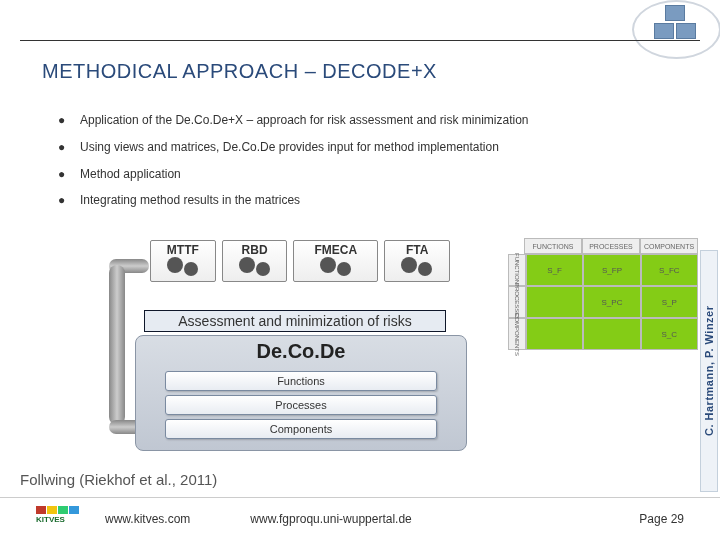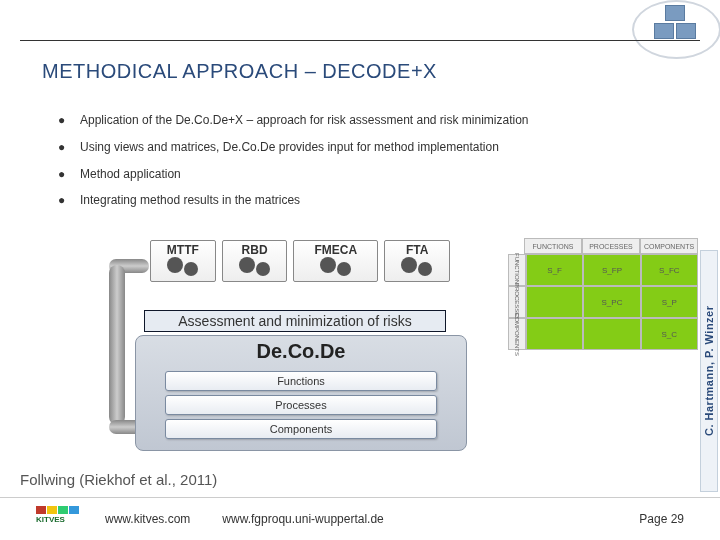--- a/index.html
+++ b/index.html
@@ -34,21 +34,21 @@
   .matrix .mrow{display:flex;height:32px}
   .matrix .mrow .side{flex:0 0 16px;border:1px solid #bbb;background:#eee;writing-mode:vertical-rl;display:flex;align-items:center;justify-content:center;font-size:6px}
   .matrix .mrow .cell{flex:1;border:1px solid #bbb;background:#84cc16;display:flex;align-items:center;justify-content:center;font-size:8px;color:#555}
   .vert-credit{position:absolute;right:2px;top:250px;width:16px;height:240px;background:#eef2f7;border:1px solid #c4d0dc;writing-mode:vertical-rl;transform:rotate(180deg);font-size:11px;font-weight:bold;color:#2a4a7a;display:flex;align-items:center;justify-content:center;letter-spacing:0.5px}
   .cite{position:absolute;left:20px;bottom:52px;font-size:15px;color:#555}
   .footer{position:absolute;left:0;right:0;bottom:0;height:42px;border-top:1px solid #ccc;background:#fff;display:flex;align-items:center;padding:0 36px;font-size:12px}
   .footer .logo{width:55px;height:26px;margin-right:14px;display:flex;flex-direction:column;font-size:8px;font-weight:bold;color:#1a6b2e;line-height:1}
   .footer .logo .bar{display:flex;gap:1px;margin-bottom:2px}
   .footer .logo .bar span{width:10px;height:8px}
   .footer .url1{color:#333}
-  .footer .url2{margin-left:32px;color:#333}
+  .footer .url2{margin-left:60px;color:#333}
   .footer .page{margin-left:auto;color:#333}
 </style>
 </head>
 <body>
 
 <div class="slide">
 
   <div class="corner-logo">
     <div class="arc"></div>
     <div class="row">

